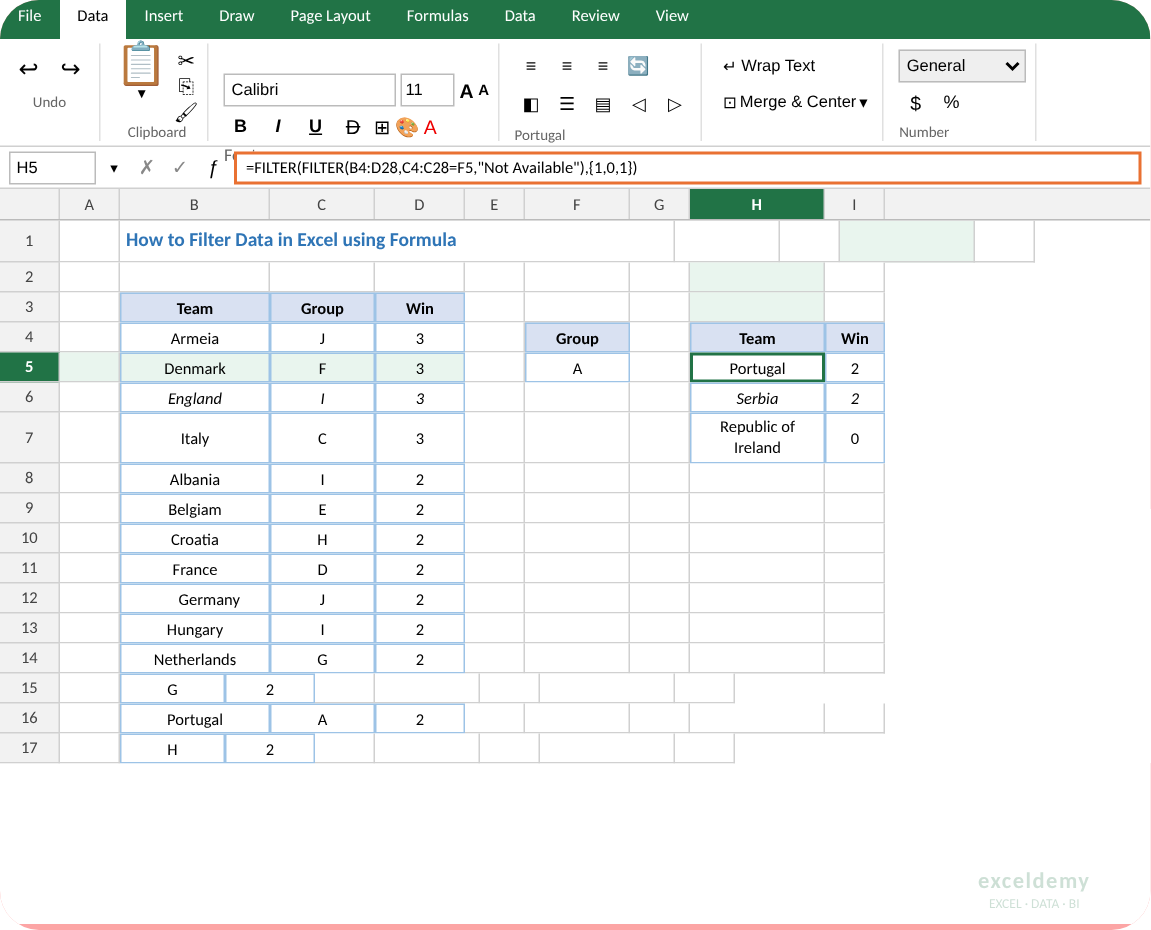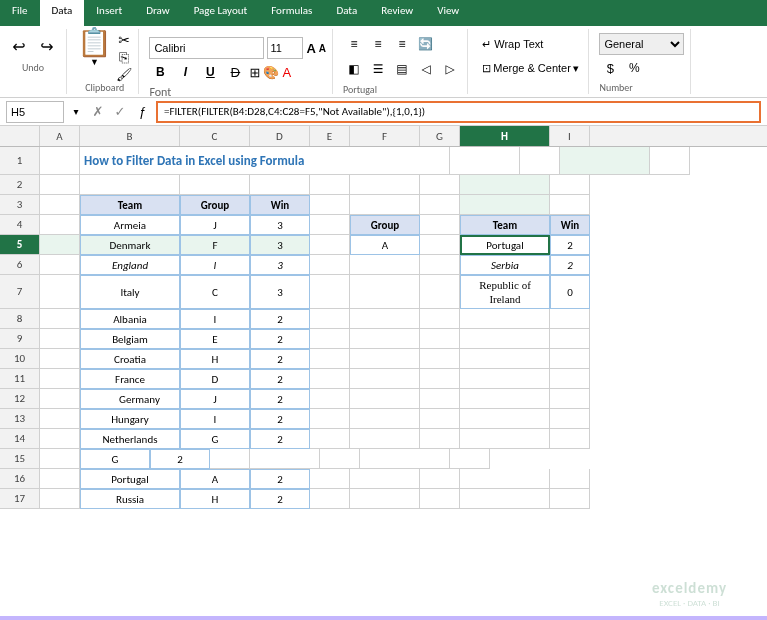--- a/index.html
+++ b/index.html
@@ -5,21 +5,21 @@
     * { box-sizing: border-box; margin: 0; padding: 0; }
     body { font-family: 'Segoe UI', Calibri, Arial, sans-serif; font-size: 12px; background: #fff; overflow: hidden; }
     .format-btn { width: 22px; height: 20px; background: none; border: none; cursor: pointer; font-weight: bold; font-size: 12px; }
     .format-btn.bold { font-weight: bold; }
     .format-btn.italic { font-style: italic; }
     .format-btn.underline { text-decoration: underline; }
   </style>
 </head>
 <body>
 
-<div style="width:767px; height:620px; overflow:hidden; position:relative; background:#c4b5fd;">
+<div style="width:767px; height:620px; overflow:hidden; position:relative; background:#fca5a5;border-radius:26px;">
 
   <div style="display:flex; background:#217346; height:26px;">
     <div style="padding:4px 12px; font-size:11px; color:#fff; cursor:pointer;">File</div>
     <div style="padding:4px 12px; font-size:11px; background:#fff; color:#000; cursor:pointer;">Data</div>
     <div style="padding:4px 12px; font-size:11px; color:#fff; cursor:pointer;">Insert</div>
     <div style="padding:4px 12px; font-size:11px; color:#fff; cursor:pointer;">Draw</div>
     <div style="padding:4px 12px; font-size:11px; color:#fff; cursor:pointer;">Page Layout</div>
     <div style="padding:4px 12px; font-size:11px; color:#fff; cursor:pointer;">Formulas</div>
     <div style="padding:4px 12px; font-size:11px; color:#fff; cursor:pointer;">Data</div>
     <div style="padding:4px 12px; font-size:11px; color:#fff; cursor:pointer;">Review</div>
@@ -47,21 +47,21 @@
         <div style="display:flex; flex-direction:column; gap:4px; margin-top:4px;">
           <button style="background:none;border:none;cursor:pointer;font-size:14px;line-height:1;">✂</button>
           <button style="background:none;border:none;cursor:pointer;font-size:13px;line-height:1;">⎘</button>
           <button style="background:none;border:none;cursor:pointer;font-size:13px;line-height:1;">🖌</button>
         </div>
       </div>
       <span style="font-size:10px;color:#666;">Clipboard</span>
     </div>
 
     <div style="display:flex; flex-direction:column; padding:0 6px; border-right:1px solid #e0e0e0; gap:3px; min-width:175px;">
-      <div style="display:flex; gap:3px; align-items:center; margin-top:8px;">
+      <div style="display:flex; gap:3px; align-items:center; margin-top:20px;">
         <input type="text" style="border: 1px solid rgb(187, 187, 187); padding: 1px 4px; font-size: 11px; width: 115px; height: 22px;" value="Calibri">
         <input type="text" style="border: 1px solid rgb(187, 187, 187); padding: 1px 2px; font-size: 11px; width: 36px; height: 22px;" value="11">
         <button style="background:none;border:none;cursor:pointer;font-size:13px;font-weight:bold;">A</button>
         <button style="background:none;border:none;cursor:pointer;font-size:10px;font-weight:bold;">A</button>
       </div>
       <div style="display:flex; gap:3px; align-items:center;">
         <button class="format-btn bold" style="font-weight:bold;background:none;border:none;cursor:pointer;width:22px;height:20px;">B</button>
         <button class="format-btn italic" style="font-style:italic;background:none;border:none;cursor:pointer;width:22px;height:20px;">I</button>
         <button class="format-btn underline" style="text-decoration:underline;background:none;border:none;cursor:pointer;width:22px;height:20px;">U</button>
         <button style="background:none;border:none;cursor:pointer;width:22px;height:20px;text-decoration:line-through;">D</button>
@@ -277,21 +277,21 @@
 
         <div style="display:flex;height:34px;">
           <div style="width:40px;height:34px;border-bottom:1px solid #d0d0d0;border-right:1px solid #d0d0d0;background:#fff;"></div>
           <div style="width:100px;height:34px;border:1px solid #9dc3e6;background:#fff;display:flex;align-items:center;justify-content:center;font-size:11px;">Italy</div>
           <div style="width:70px;height:34px;border:1px solid #9dc3e6;background:#fff;display:flex;align-items:center;justify-content:center;font-size:11px;">C</div>
           <div style="width:60px;height:34px;border:1px solid #9dc3e6;background:#fff;display:flex;align-items:center;justify-content:center;font-size:11px;">3</div>
           <div style="width:40px;height:34px;border-bottom:1px solid #d0d0d0;border-right:1px solid #d0d0d0;background:#fff;"></div>
           <div style="width:70px;height:34px;border-bottom:1px solid #d0d0d0;border-right:1px solid #d0d0d0;background:#fff;"></div>
           <div style="width:40px;height:34px;border-bottom:1px solid #d0d0d0;border-right:1px solid #d0d0d0;background:#fff;"></div>
           <div style="width:90px;height:34px;border:1px solid #9dc3e6;background:#fff;display:flex;align-items:center;justify-content:center;font-size:11px;text-align:center;flex-direction:column;">
-            <span style="text-align:center;line-height:1.3;font-family:Liberation Serif, serif;">Republic of<br>Ireland</span>
+            <span style="text-align:center;line-height:1.3;">Republic of<br>Ireland</span>
           </div>
           <div style="width:40px;height:34px;border:1px solid #9dc3e6;background:#fff;display:flex;align-items:center;justify-content:center;font-size:11px;">
             <span>0</span>
           </div>
         </div>
 
         <div style="display:flex;height:20px;">
           <div style="width:40px;height:20px;border-bottom:1px solid #d0d0d0;border-right:1px solid #d0d0d0;background:#fff;"></div>
           <div style="width:100px;height:20px;border:1px solid #9dc3e6;background:#fff;display:flex;align-items:center;justify-content:center;font-size:11px;">Albania</div>
           <div style="width:70px;height:20px;border:1px solid #9dc3e6;background:#fff;display:flex;align-items:center;justify-content:center;font-size:11px;">I</div>
@@ -393,21 +393,20 @@
           <div style="width:60px;height:20px;border:1px solid #9dc3e6;background:#fff;display:flex;align-items:center;justify-content:center;font-size:11px;">2</div>
           <div style="width:40px;height:20px;border-bottom:1px solid #d0d0d0;border-right:1px solid #d0d0d0;background:#fff;"></div>
           <div style="width:70px;height:20px;border-bottom:1px solid #d0d0d0;border-right:1px solid #d0d0d0;background:#fff;"></div>
           <div style="width:40px;height:20px;border-bottom:1px solid #d0d0d0;border-right:1px solid #d0d0d0;background:#fff;"></div>
           <div style="width:90px;height:20px;border-bottom:1px solid #d0d0d0;border-right:1px solid #d0d0d0;background:#fff;"></div>
           <div style="width:40px;height:20px;border-bottom:1px solid #d0d0d0;border-right:1px solid #d0d0d0;background:#fff;"></div>
         </div>
 
         <div style="display:flex;height:20px;">
           <div style="width:40px;height:20px;border-bottom:1px solid #d0d0d0;border-right:1px solid #d0d0d0;background:#fff;"></div>
-          <div style="width:100px;height:20px;border:1px solid #9dc3e6;background:#fff;display:flex;align-items:center;justify-content:center;font-size:11px;">Russia</div>
           <div style="width:70px;height:20px;border:1px solid #9dc3e6;background:#fff;display:flex;align-items:center;justify-content:center;font-size:11px;">H</div>
           <div style="width:60px;height:20px;border:1px solid #9dc3e6;background:#fff;display:flex;align-items:center;justify-content:center;font-size:11px;">2</div>
           <div style="width:40px;height:20px;border-bottom:1px solid #d0d0d0;border-right:1px solid #d0d0d0;background:#fff;"></div>
           <div style="width:70px;height:20px;border-bottom:1px solid #d0d0d0;border-right:1px solid #d0d0d0;background:#fff;"></div>
           <div style="width:40px;height:20px;border-bottom:1px solid #d0d0d0;border-right:1px solid #d0d0d0;background:#fff;"></div>
           <div style="width:90px;height:20px;border-bottom:1px solid #d0d0d0;border-right:1px solid #d0d0d0;background:#fff;"></div>
           <div style="width:40px;height:20px;border-bottom:1px solid #d0d0d0;border-right:1px solid #d0d0d0;background:#fff;"></div>
         </div>
 
       </div>

